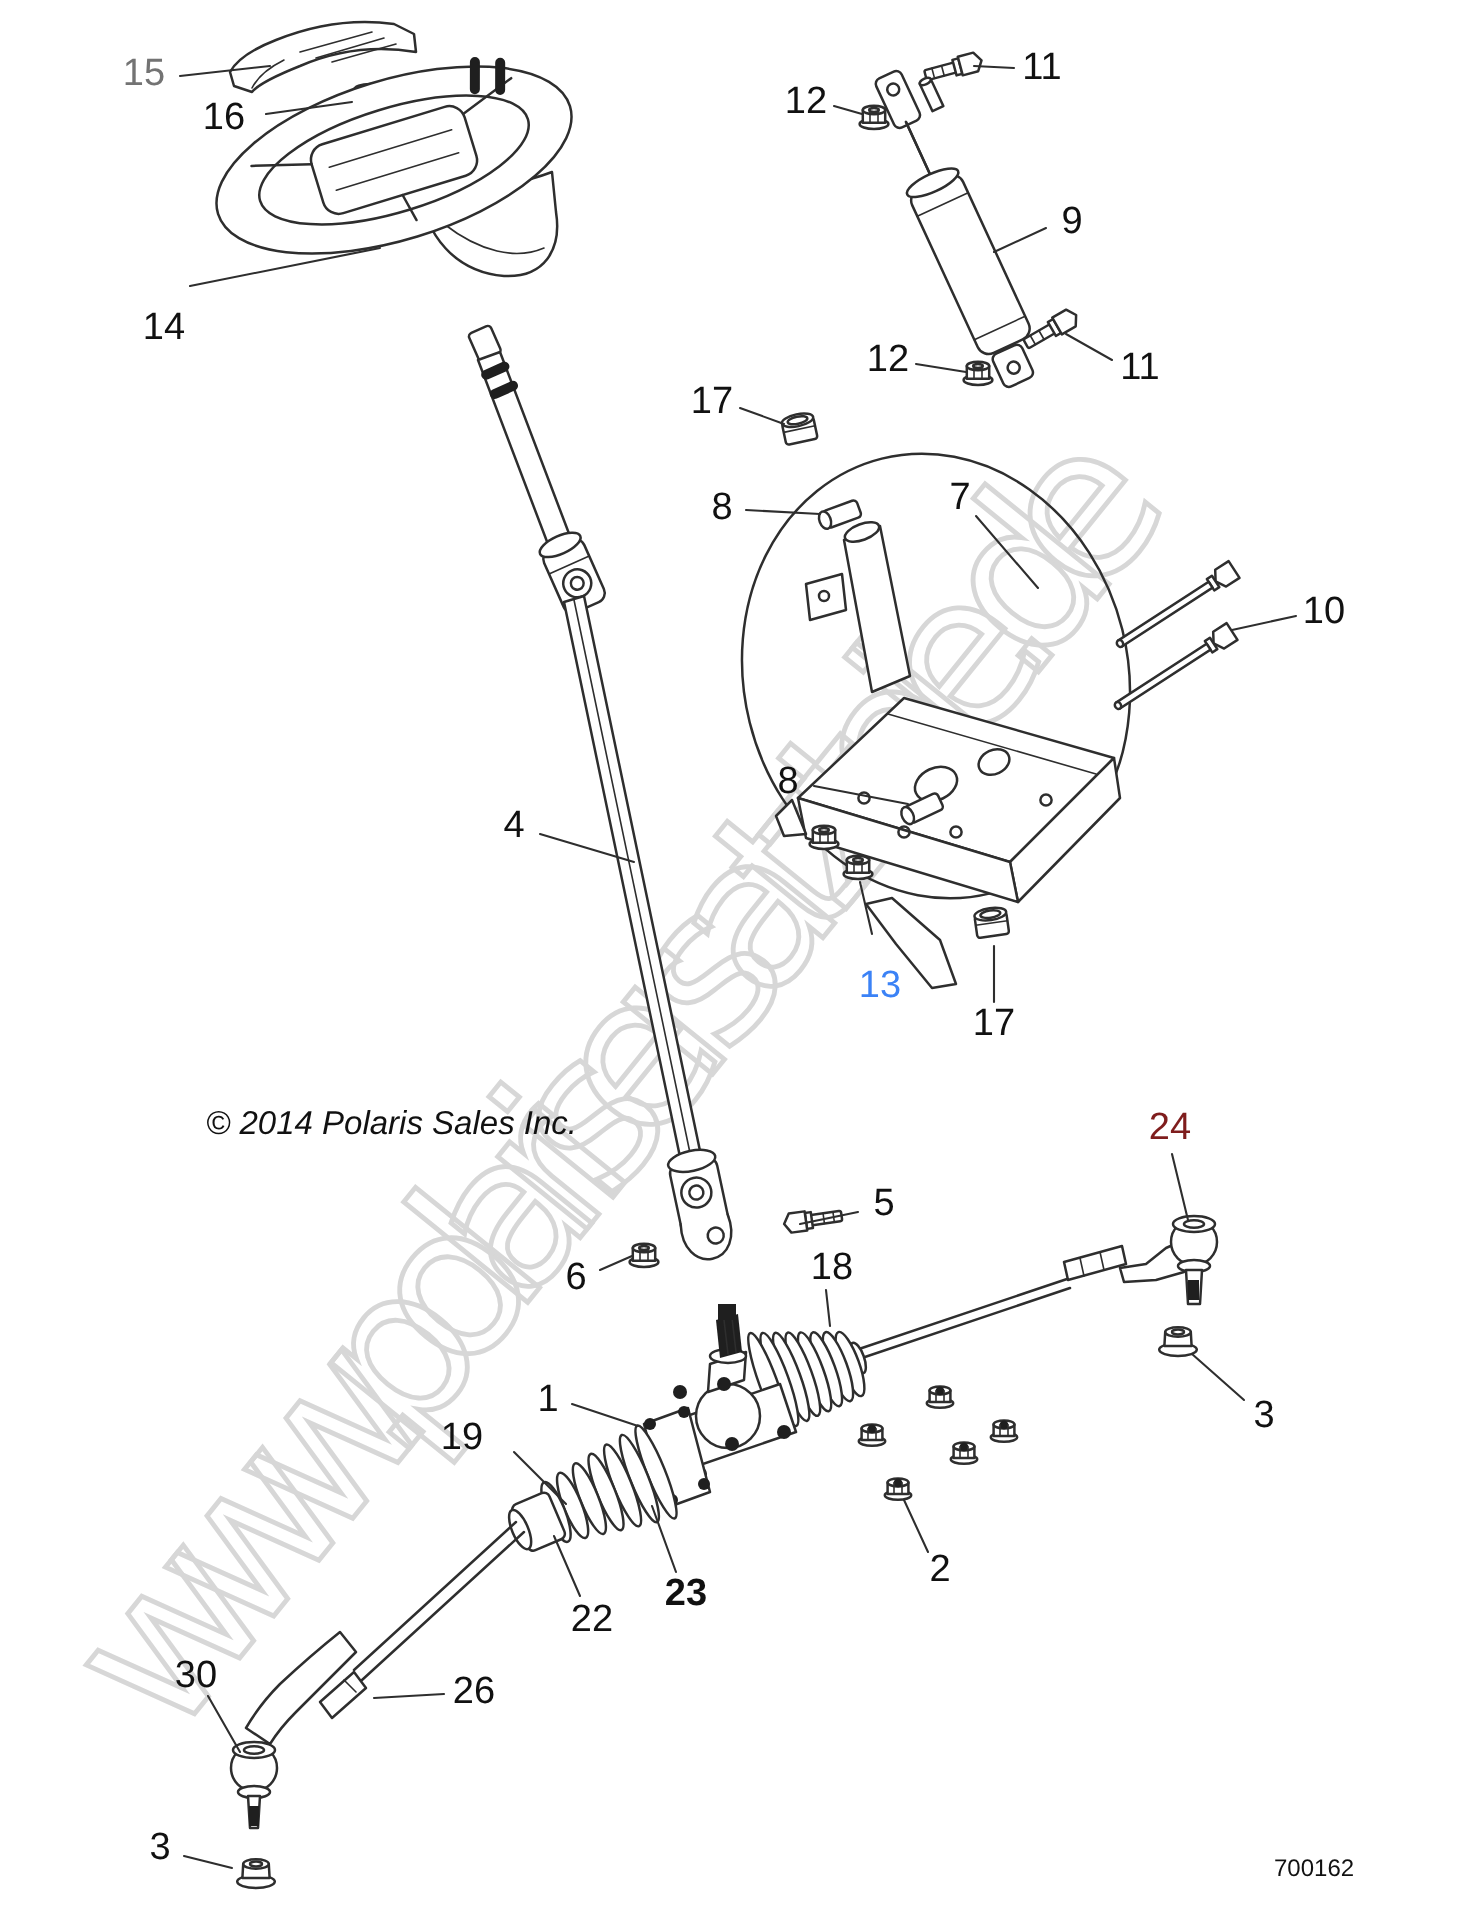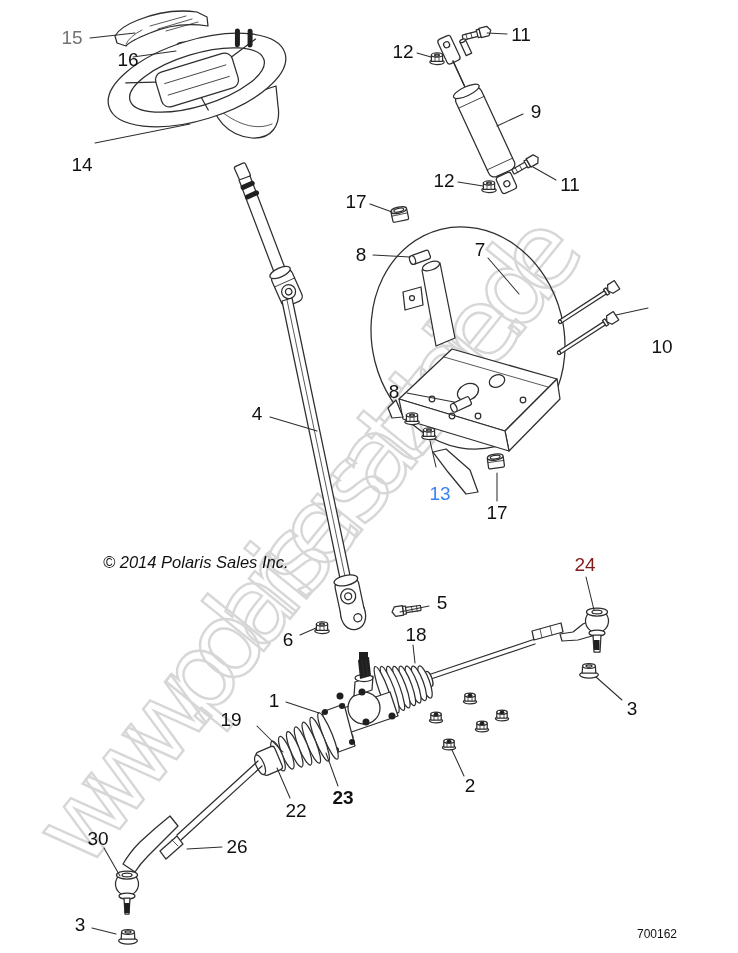--- a/index.html
+++ b/index.html
@@ -316,31 +316,31 @@
         <line x1="222" y1="847" x2="187" y2="849"></line>
         <line x1="92" y1="928" x2="116" y2="934"></line>
       </g>
 </svg>
 
 <div id="copyright" class="corner-text">© 2014 Polaris Sales Inc.</div>
 <div id="drawing-number" class="corner-text">700162</div>
 
 <div id="callout-layer">
       <div class="callout" style="left: 72px; top: 37px; color: #737373;">15</div>
-      <div class="callout" style="left: 128px; top: 59px; color: rgb(17, 17, 17);">16</div>
+      <div class="callout" style="left: 112px; top: 59px; color: rgb(17, 17, 17);">16</div>
       <div class="callout" style="left: 82px; top: 164px; color: rgb(17, 17, 17);">14</div>
       <div class="callout" style="left: 403px; top: 51px; color: rgb(17, 17, 17);">12</div>
       <div class="callout" style="left: 521px; top: 34px; color: rgb(17, 17, 17);">11</div>
       <div class="callout" style="left: 536px; top: 111px; color: rgb(17, 17, 17);">9</div>
       <div class="callout" style="left: 444px; top: 180px; color: rgb(17, 17, 17);">12</div>
       <div class="callout" style="left: 570px; top: 184px; color: rgb(17, 17, 17);">11</div>
       <div class="callout" style="left: 356px; top: 201px; color: rgb(17, 17, 17);">17</div>
       <div class="callout" style="left: 361px; top: 254px; color: rgb(17, 17, 17);">8</div>
       <div class="callout" style="left: 480px; top: 249px; color: rgb(17, 17, 17);">7</div>
-      <div class="callout" style="left: 662px; top: 306px; color: rgb(17, 17, 17); margin-top: 40px;">10</div>
+      <div class="callout" style="left: 662px; top: 306px; color: rgb(17, 17, 17);">10</div>
       <div class="callout" style="left: 394px; top: 391px; color: rgb(17, 17, 17);">8</div>
       <div class="callout" style="left: 440px; top: 478px; color: #3b82f6; margin-top: 15px;">13</div>
       <div class="callout" style="left: 497px; top: 512px; color: rgb(17, 17, 17);">17</div>
       <div class="callout" style="left: 257px; top: 413px; color: rgb(17, 17, 17);">4</div>
       <div class="callout" style="left: 585px; top: 564px; color: #7f1d1d;">24</div>
       <div class="callout" style="left: 442px; top: 602px; color: rgb(17, 17, 17);">5</div>
       <div class="callout" style="left: 288px; top: 639px; color: rgb(17, 17, 17);">6</div>
       <div class="callout" style="left: 416px; top: 634px; color: rgb(17, 17, 17);">18</div>
       <div class="callout" style="left: 274px; top: 700px; color: rgb(17, 17, 17);">1</div>
       <div class="callout" style="left: 231px; top: 719px; color: rgb(17, 17, 17);">19</div>

